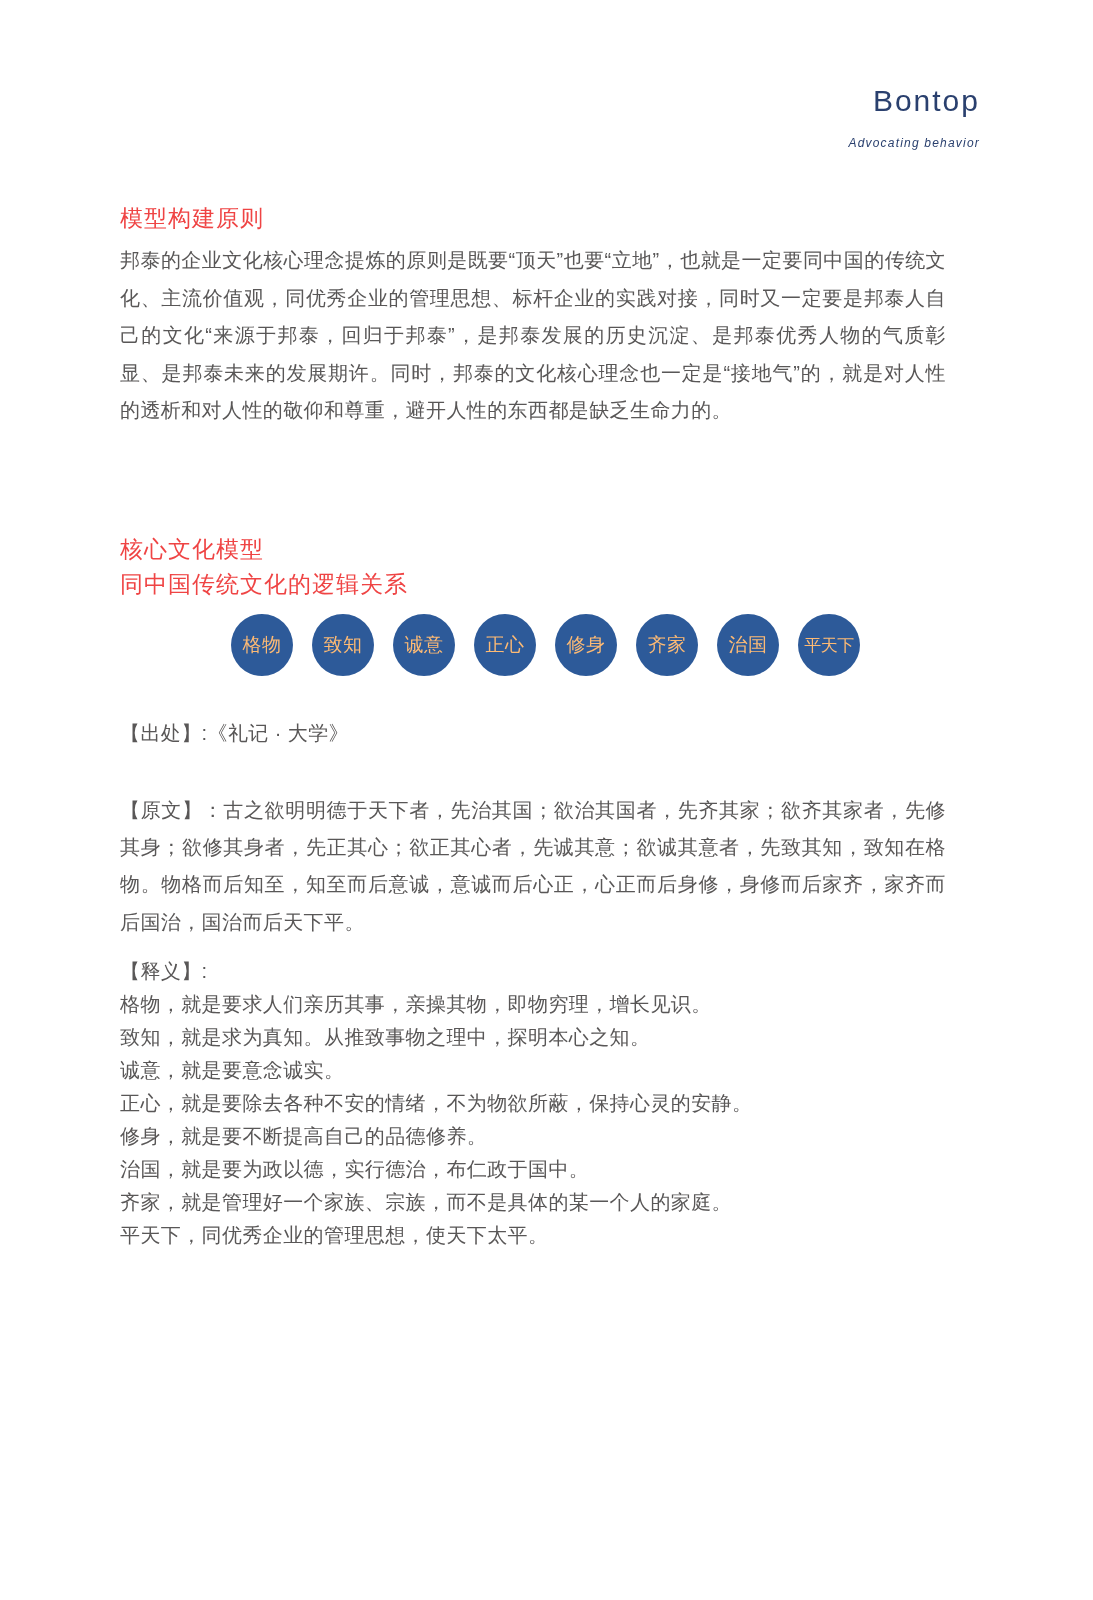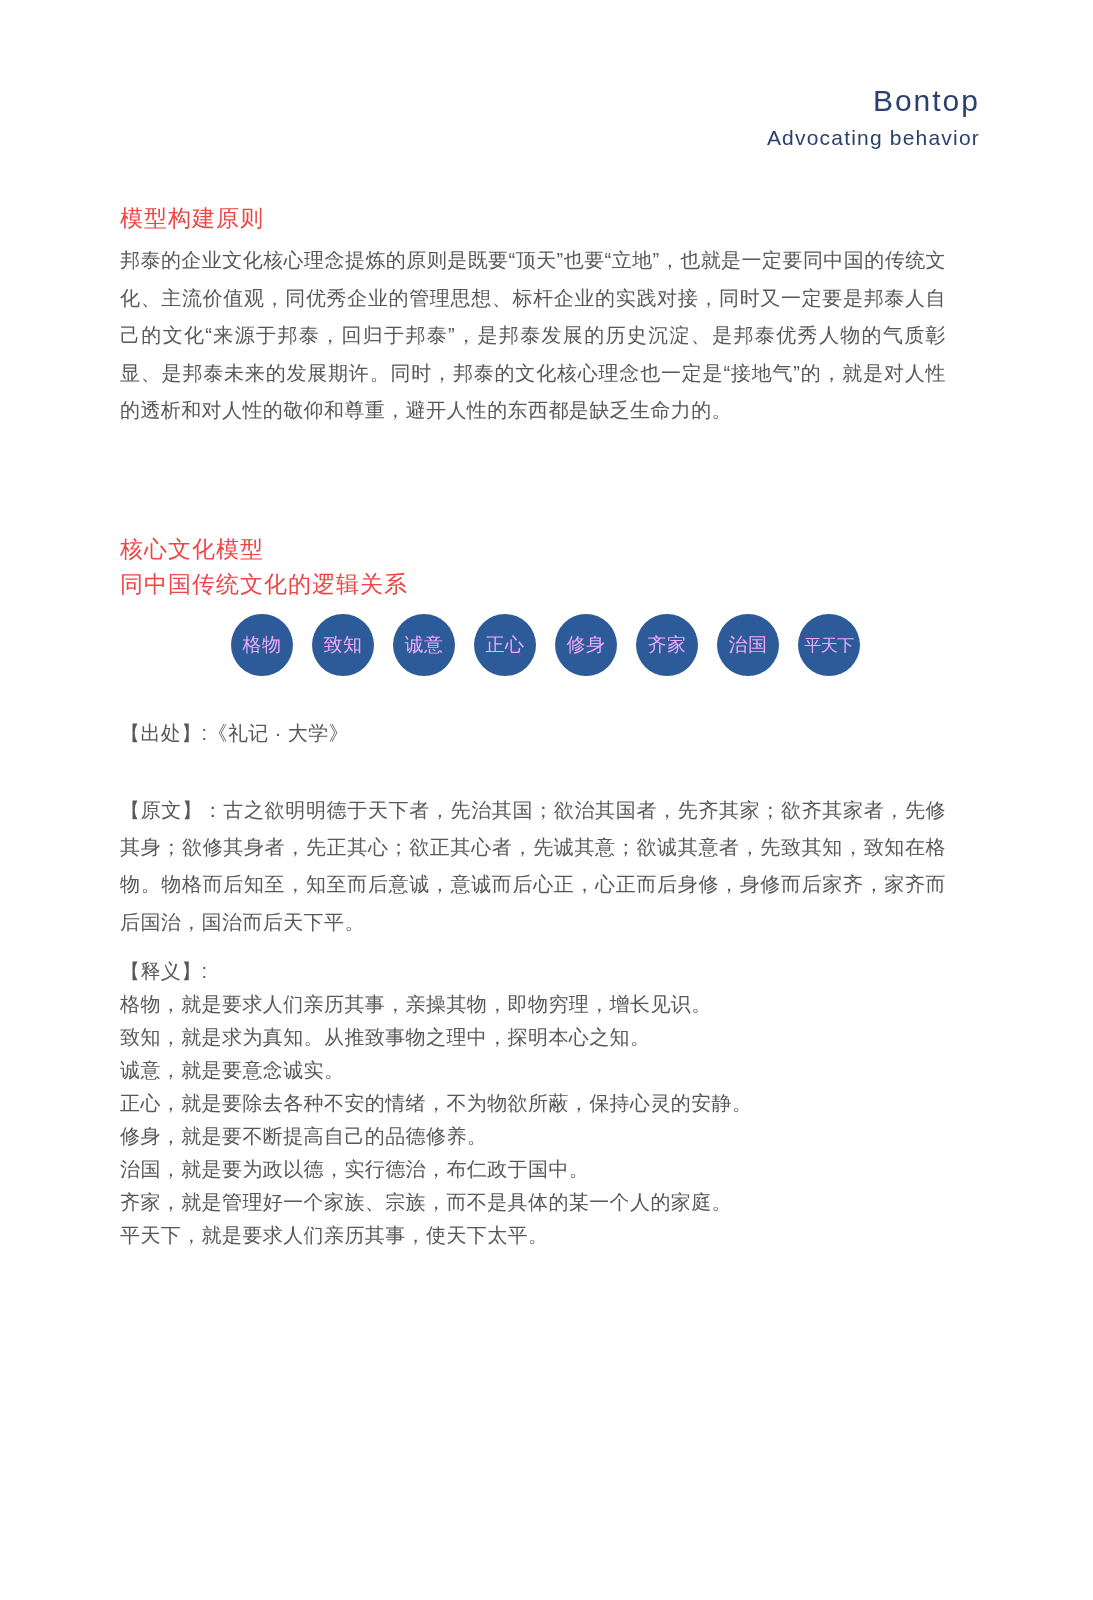--- a/index.html
+++ b/index.html
@@ -24,24 +24,25 @@
     text-align: right;
     color: #2a406e;
   }
   .brand-name {
     font-size: 30px;
     font-weight: 500;
     letter-spacing: 2px;
     line-height: 1.1;
   }
   .brand-tagline {
-    font-size: 21px;
+    font-size: 12px;
     font-weight: 500;
     letter-spacing: 1.2px;
-    margin-top: 9px;
+    margin-top: 19px;
+    font-style: italic;
   }
 
   
   .sec-title {
     position: absolute;
     left: 120px;
     color: #ef4444;
     font-size: 23px;
     font-weight: 400;
     letter-spacing: 1px;
@@ -87,21 +88,21 @@
     top: 614px;
     left: 231px;
     display: flex;
     gap: 19px;
   }
   .circle {
     width: 62px;
     height: 62px;
     border-radius: 50%;
     background: #2d5a99;
-    color: #f0abfc;
+    color: #fdba74;
     display: flex;
     align-items: center;
     justify-content: center;
     font-size: 19px;
     letter-spacing: 0.5px;
     flex: 0 0 auto;
     white-space: nowrap;
   }
   .circle:last-child {
     font-size: 17px;
@@ -154,18 +155,18 @@
 
   <div class="body-text interp-block">
     <p class="interp-line">【释义】:</p>
     <p class="interp-line">格物，就是要求人们亲历其事，亲操其物，即物穷理，增长见识。</p>
     <p class="interp-line">致知，就是求为真知。从推致事物之理中，探明本心之知。</p>
     <p class="interp-line">诚意，就是要意念诚实。</p>
     <p class="interp-line">正心，就是要除去各种不安的情绪，不为物欲所蔽，保持心灵的安静。</p>
     <p class="interp-line">修身，就是要不断提高自己的品德修养。</p>
     <p class="interp-line">治国，就是要为政以德，实行德治，布仁政于国中。</p>
     <p class="interp-line">齐家，就是管理好一个家族、宗族，而不是具体的某一个人的家庭。</p>
-    <p class="interp-line">平天下，就是要求人们亲历其事，使天下太平。</p>
+    <p class="interp-line">平天下，同优秀企业的管理思想，使天下太平。</p>
   </div>
 
   <div class="page-number">17</div>
 
 </div>
 
 </body></html>

